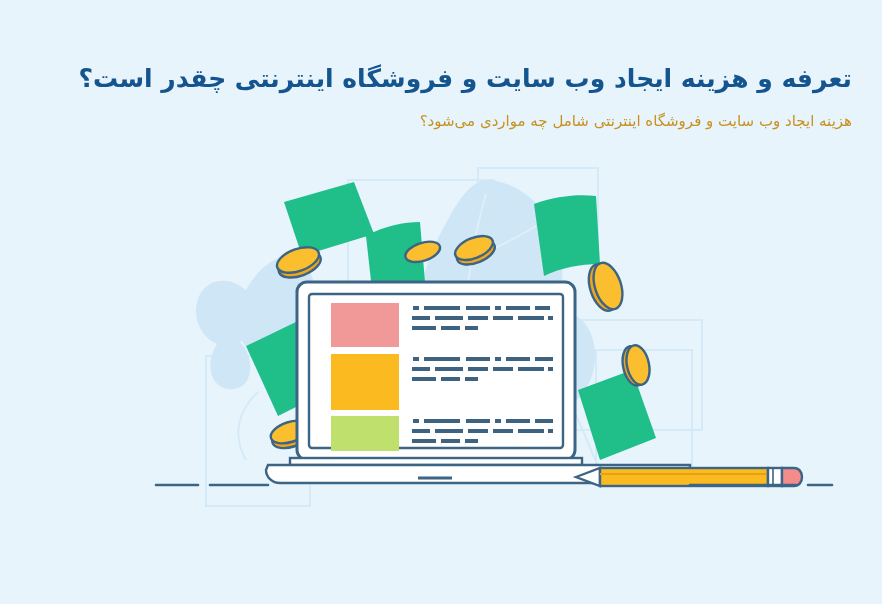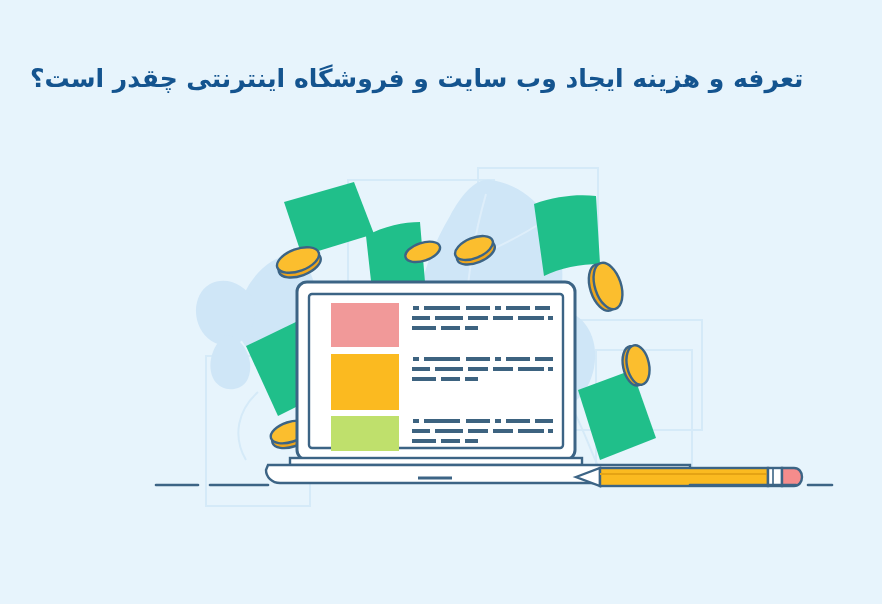--- a/index.html
+++ b/index.html
@@ -20,21 +20,21 @@
     background: #E7F4FC;
     overflow: hidden;
   }
 
   
   #header-block {
     position: absolute;
     left: 0;
     top: 0;
     width: 882px;
-    text-align: left;
+    text-align: right;
     z-index: 40;
   }
   #page-title {
     margin: 0;
     padding: 62px 30px 0 30px;
     font-size: 25px;
     line-height: 34px;
     font-weight: bold;
     color: #14548F;
     direction: rtl;
@@ -67,20 +67,21 @@
     height: 360px;
   }
 </style>
 </head>
 <body>
 
 <div id="banner">
 
   <div id="header-block">
     <h1 id="page-title">تعرفه و هزینه ایجاد وب سایت و فروشگاه اینترنتی چقدر است؟</h1>
+    <p id="page-subtitle">هزینه ایجاد وب سایت و فروشگاه اینترنتی شامل چه مواردی می‌شود؟</p>
   </div>
 
   <div id="illustration">
     <svg viewBox="0 0 882 360" xmlns="http://www.w3.org/2000/svg">
 
       <g fill="none" stroke="#D5EAF8" stroke-width="2">
         <rect x="348" y="20" width="146" height="112"></rect>
         <rect x="478" y="8" width="120" height="92"></rect>
         <rect x="206" y="196" width="104" height="150"></rect>
         <rect x="596" y="190" width="96" height="132"></rect>

